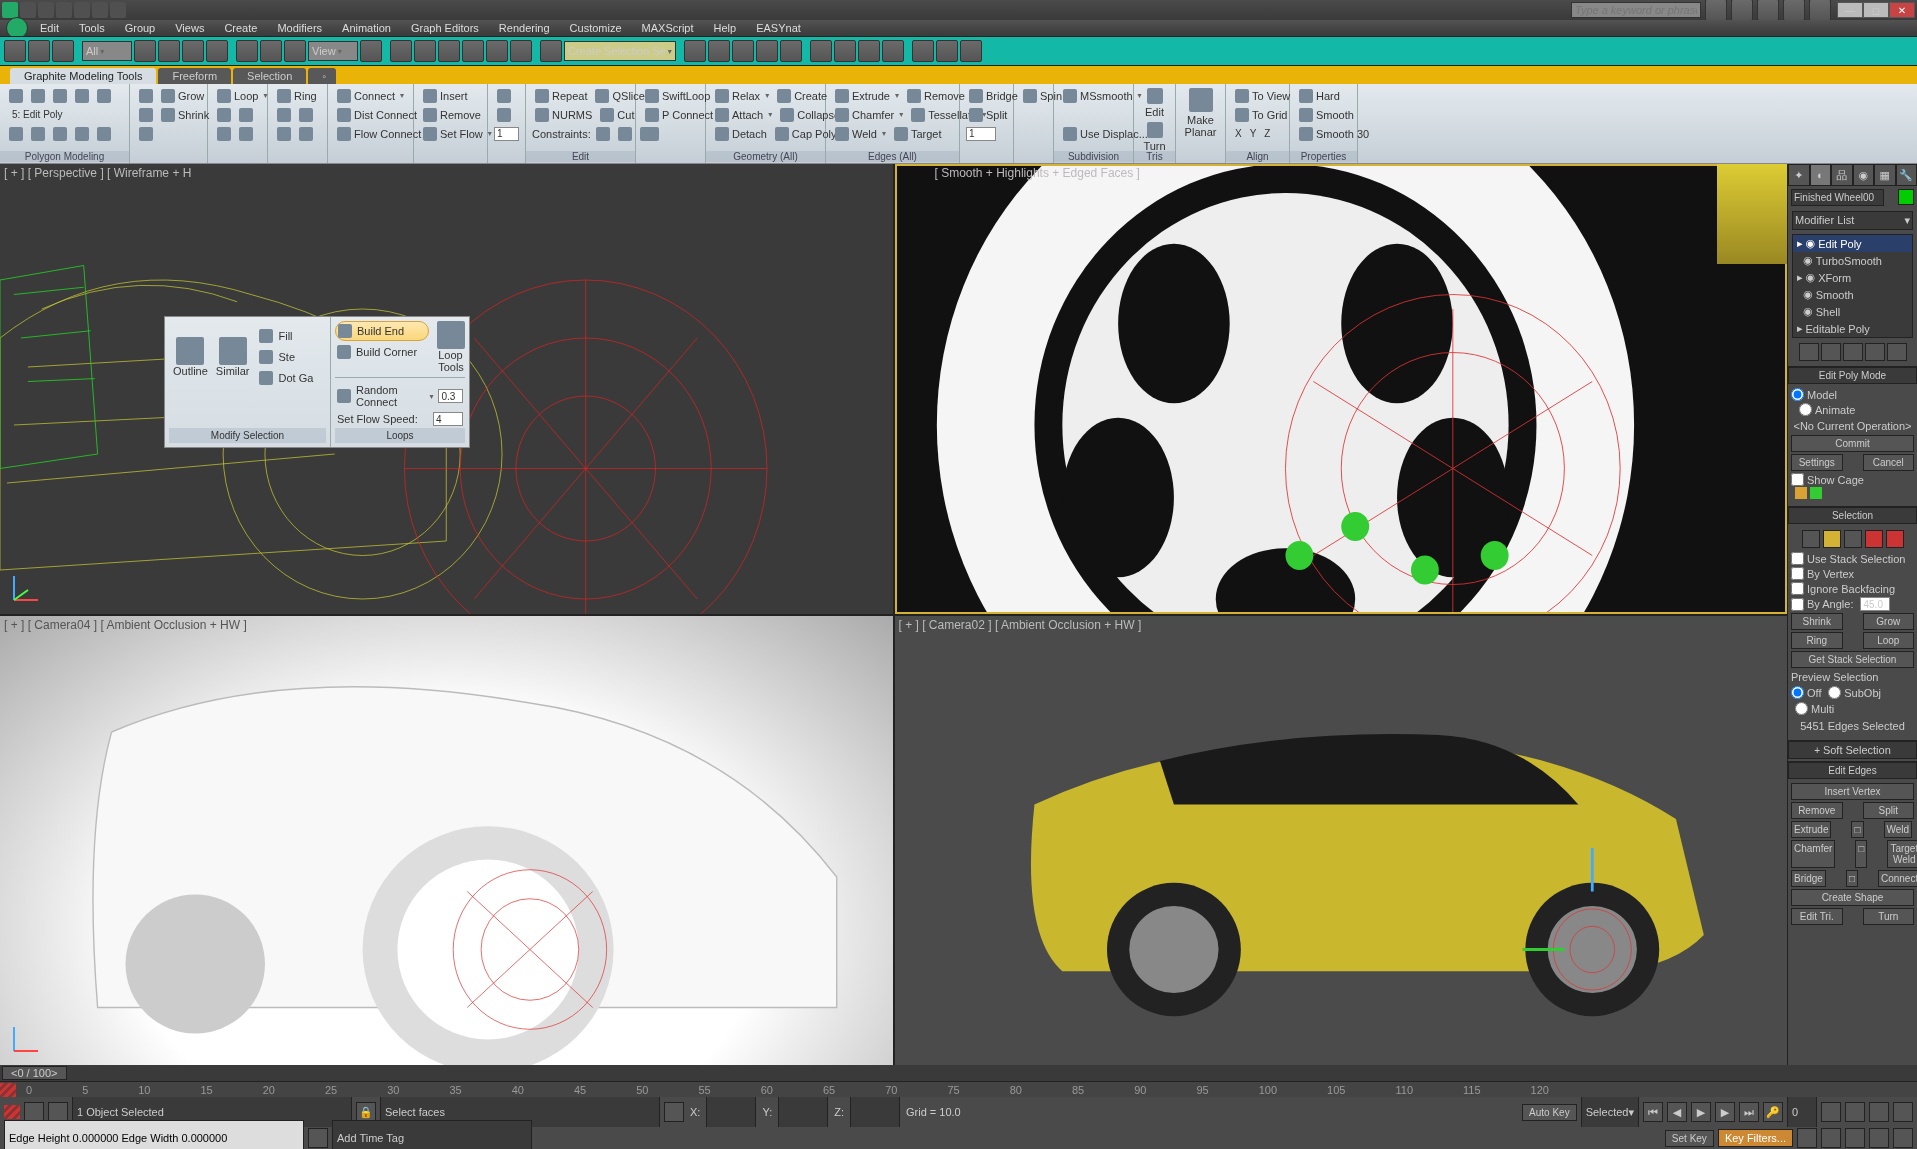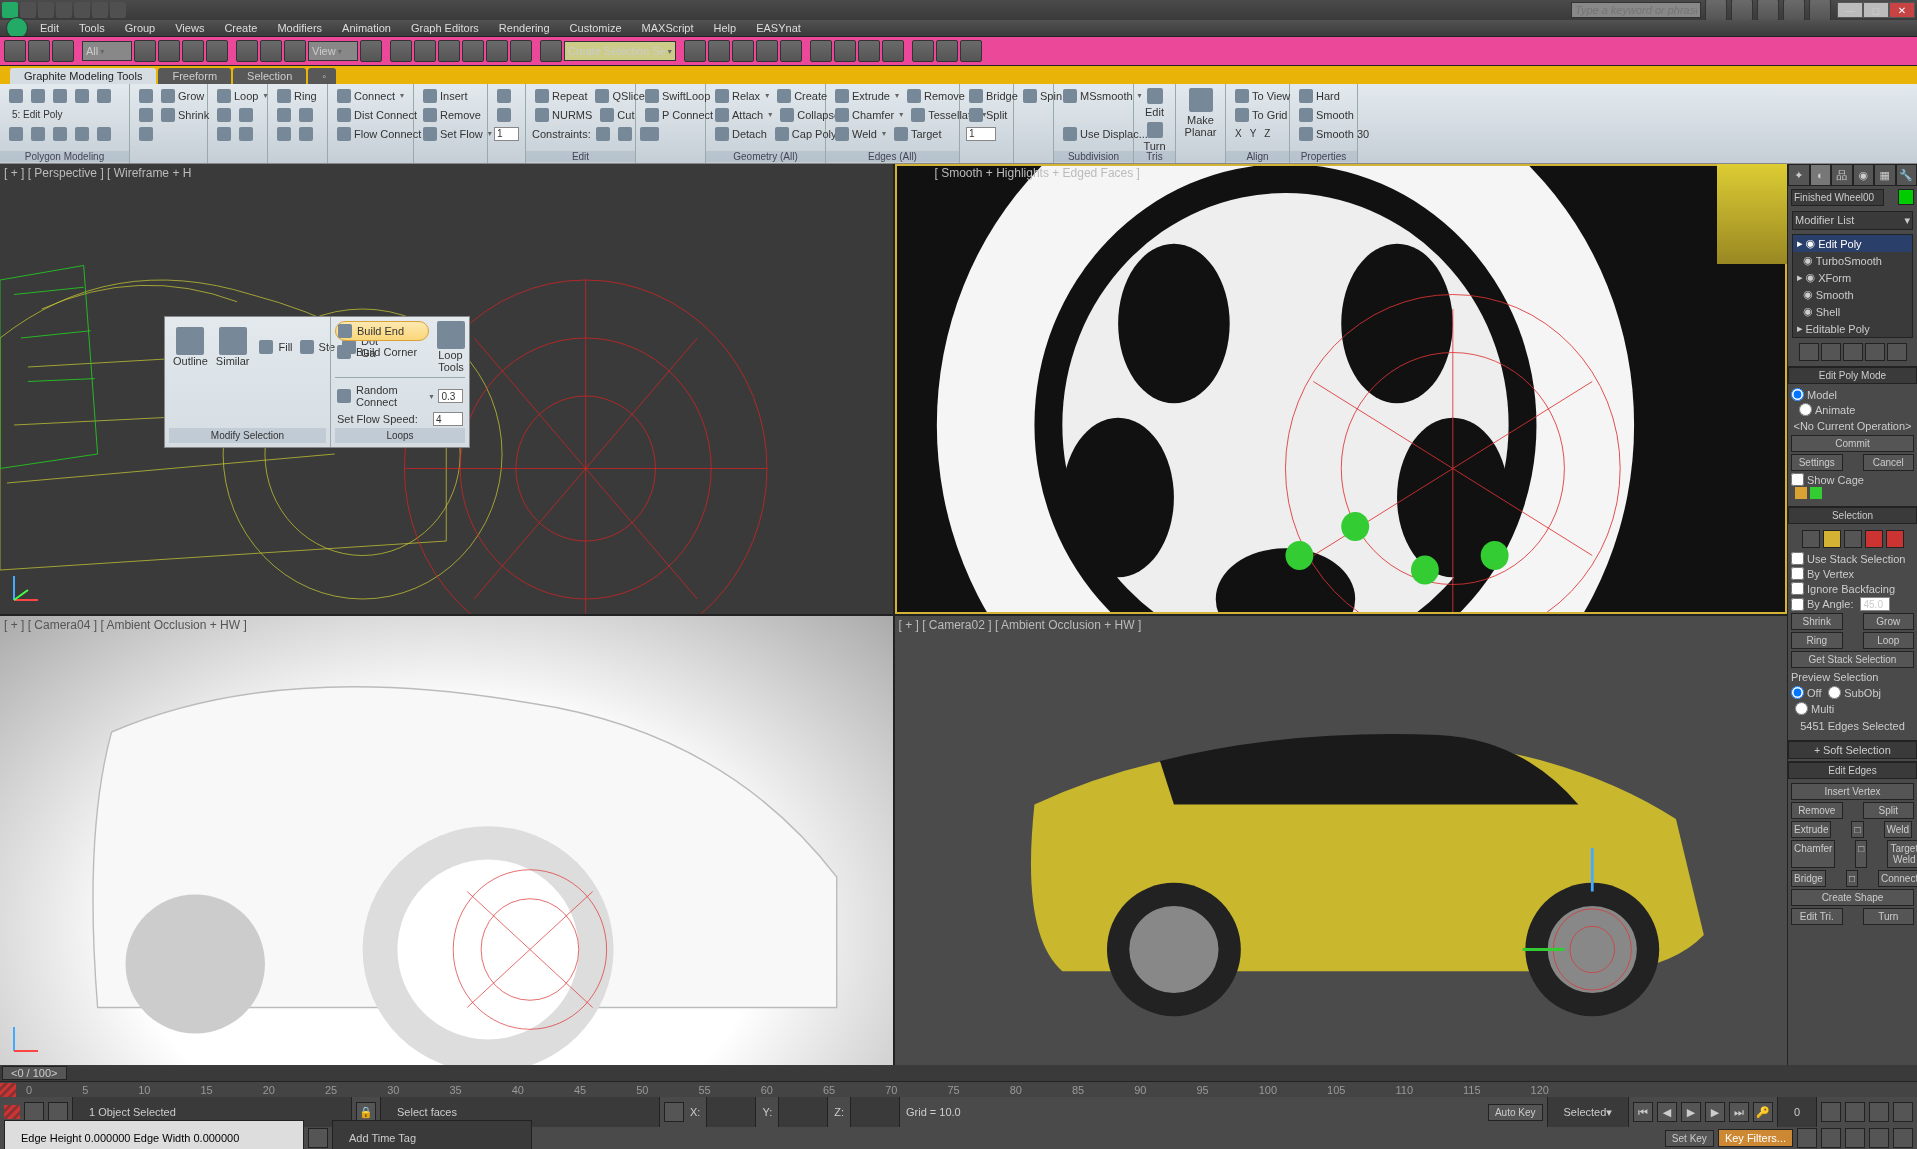--- a/index.html
+++ b/index.html
@@ -7,21 +7,21 @@
 .titlebar{height:20px;background:linear-gradient(#4a4a4a,#3a3a3a);display:flex;align-items:center;padding:0 2px}
 .titlebar .qat{display:flex;gap:2px;align-items:center}
 .qat button{width:16px;height:16px;background:#505050;border:none;border-radius:2px}
 .search{margin-left:auto;display:flex;align-items:center;gap:4px}
 .search input{width:130px;height:16px;background:#888;border:1px solid #333;font-style:italic;color:#333;padding:0 3px}
 .winbtns{display:flex;margin-left:6px}
 .winbtns div{width:26px;height:16px;background:#bbb;border:1px solid #555;display:flex;align-items:center;justify-content:center;font-size:10px}
 .winbtns .close{background:#c84444;color:#fff}
 .menubar{height:16px;background:linear-gradient(#525252,#3a3a3a);display:flex;align-items:center;padding:0 6px;gap:4px;color:#ddd;font-size:11px}
 .menubar span{padding:0 8px;cursor:default}
-.toolbar1{height:30px;background:#ec4899;border-top:1px solid #222;border-bottom:1px solid #222;display:flex;align-items:center;padding:0 4px;gap:2px}
+.toolbar1{height:30px;background:#14b8a6;border-top:1px solid #222;border-bottom:1px solid #222;display:flex;align-items:center;padding:0 4px;gap:2px}
 .tbtn{width:22px;height:22px;background:linear-gradient(#6a6a6a,#555);border:1px solid #333;border-radius:2px;display:flex;align-items:center;justify-content:center}
 .tbtn.sep{width:4px;background:none;border:none}
 .combo{height:20px;background:#888;border:1px solid #333;padding:0 3px;display:flex;align-items:center;min-width:50px}
 .ribtabs{height:18px;background:#eab308;display:flex;align-items:flex-end;padding-left:10px;gap:2px}
 .ribtab{padding:2px 14px;background:#d5dde3;color:#222;border-radius:3px 3px 0 0;font-size:11px}
 .ribtab.inactive{background:#585858;color:#ccc}
 .ribbon{height:80px;background:linear-gradient(#e3e9ed,#d5dde3,#c5ced6);display:flex;color:#333;border-bottom:1px solid #888;overflow:hidden}
 .rgroup{border-right:1px solid #9aa;padding:2px 6px;display:flex;flex-direction:column;position:relative}
 .rgroup-title{position:absolute;bottom:1px;left:0;right:0;text-align:center;font-size:10px;color:#445;background:rgba(160,175,190,.4)}
 .rrow{display:flex;gap:2px;align-items:center;height:19px}
@@ -78,21 +78,21 @@
 .cmd-row .cmd-btn{flex:1}
 .sel-icons{display:flex;justify-content:center;gap:3px;padding:3px}
 .sel-icons div{width:18px;height:18px;border:1px solid #222;background:#555}
 .sel-icons .active{background:#cc3333}
 .sel-icons .yellow{background:#d4b233}
 
 .timebar{height:16px;background:#3a3a3a;display:flex;align-items:center;font-size:10px;position:relative}
 .time-slider{height:14px;background:#555;margin-left:2px;border:1px solid #222;padding:0 8px;display:flex;align-items:center}
 .time-ruler{flex:1;height:100%;display:flex;align-items:center;padding:0 10px;gap:50px;color:#999}
 .statusbar{height:30px;background:#4a4a4a;display:flex;align-items:center;padding:0 4px;gap:4px;color:#ccc;font-size:10px}
-.sb-field{background:#3a3a3a;border:1px solid #222;padding:2px 16px;min-width:50px;height:36px;display:flex;align-items:center}
+.sb-field{background:#3a3a3a;border:1px solid #222;padding:2px 4px;min-width:50px;height:36px;display:flex;align-items:center}
 .sb-btn{width:20px;height:20px;background:#555;border:1px solid #222;display:flex;align-items:center;justify-content:center}
 .sb-lbl{padding:0 2px}
 .kf-btn{background:#cc8833;color:#fff;border:1px solid #222;padding:2px 6px}
 .hatch{background:repeating-linear-gradient(135deg,#cc3333 0,#cc3333 3px,#883333 3px,#883333 6px);height:14px;width:16px}
 </style>
 </head>
 <body>
 
 <div class="titlebar">
   <div class="qat">
@@ -705,21 +705,21 @@
     <div class="pop-l">
       <div class="row1">
         <div class="pop-l-item">
               <div class="ic"></div>
               <span>Outline</span>
             </div>
         <div class="pop-l-item">
               <div class="ic"></div>
               <span>Similar</span>
             </div>
-        <div style="display:flex;flex-direction:row;gap:3px;font-size:10px">
+        <div style="display:flex;flex-direction:column;gap:3px;font-size:10px">
           <div class="pop-item">
                 <div class="ic"></div>
                 <span>Fill</span>
               </div>
           <div class="pop-item">
                 <div class="ic"></div>
                 <span>Ste</span>
               </div>
           <div class="pop-item">
                 <div class="ic"></div>

